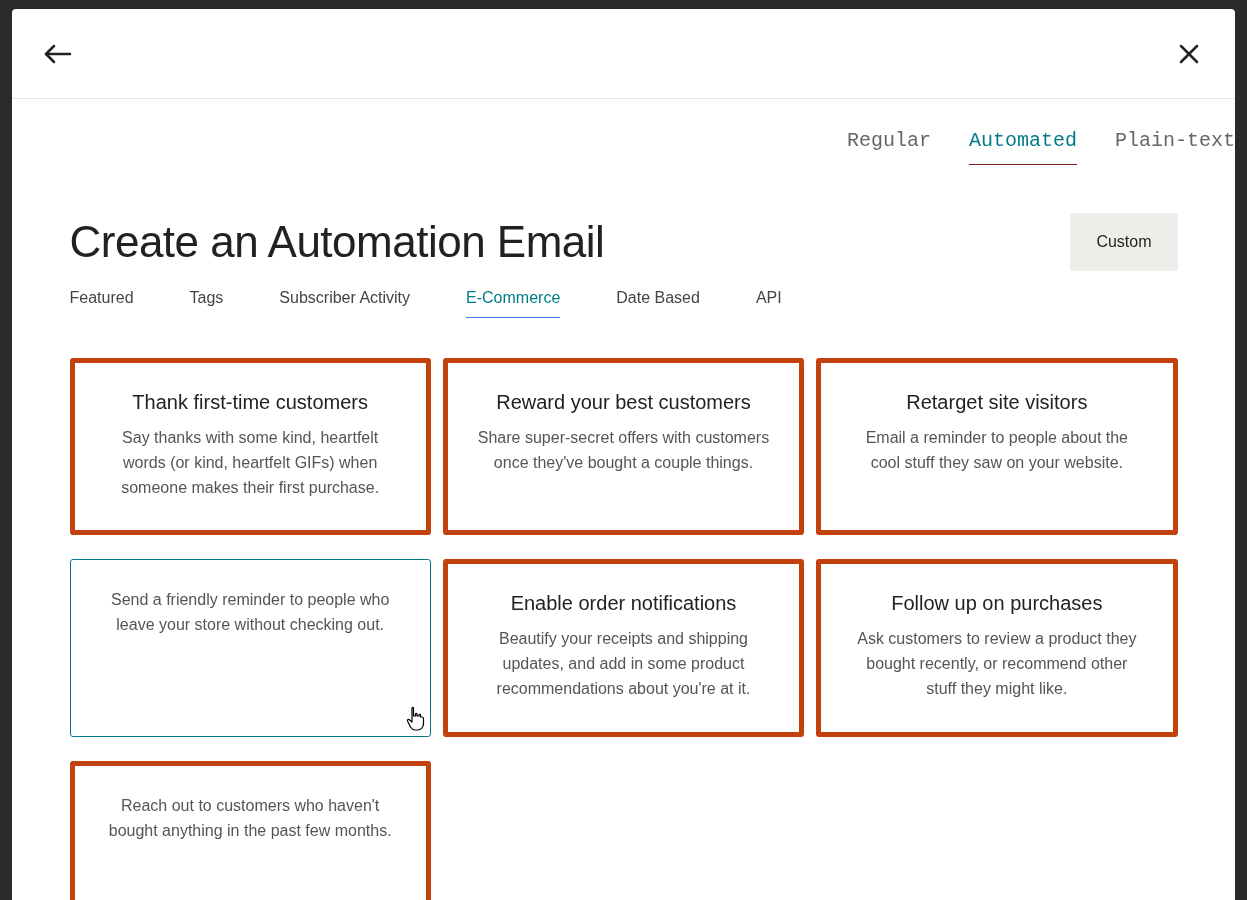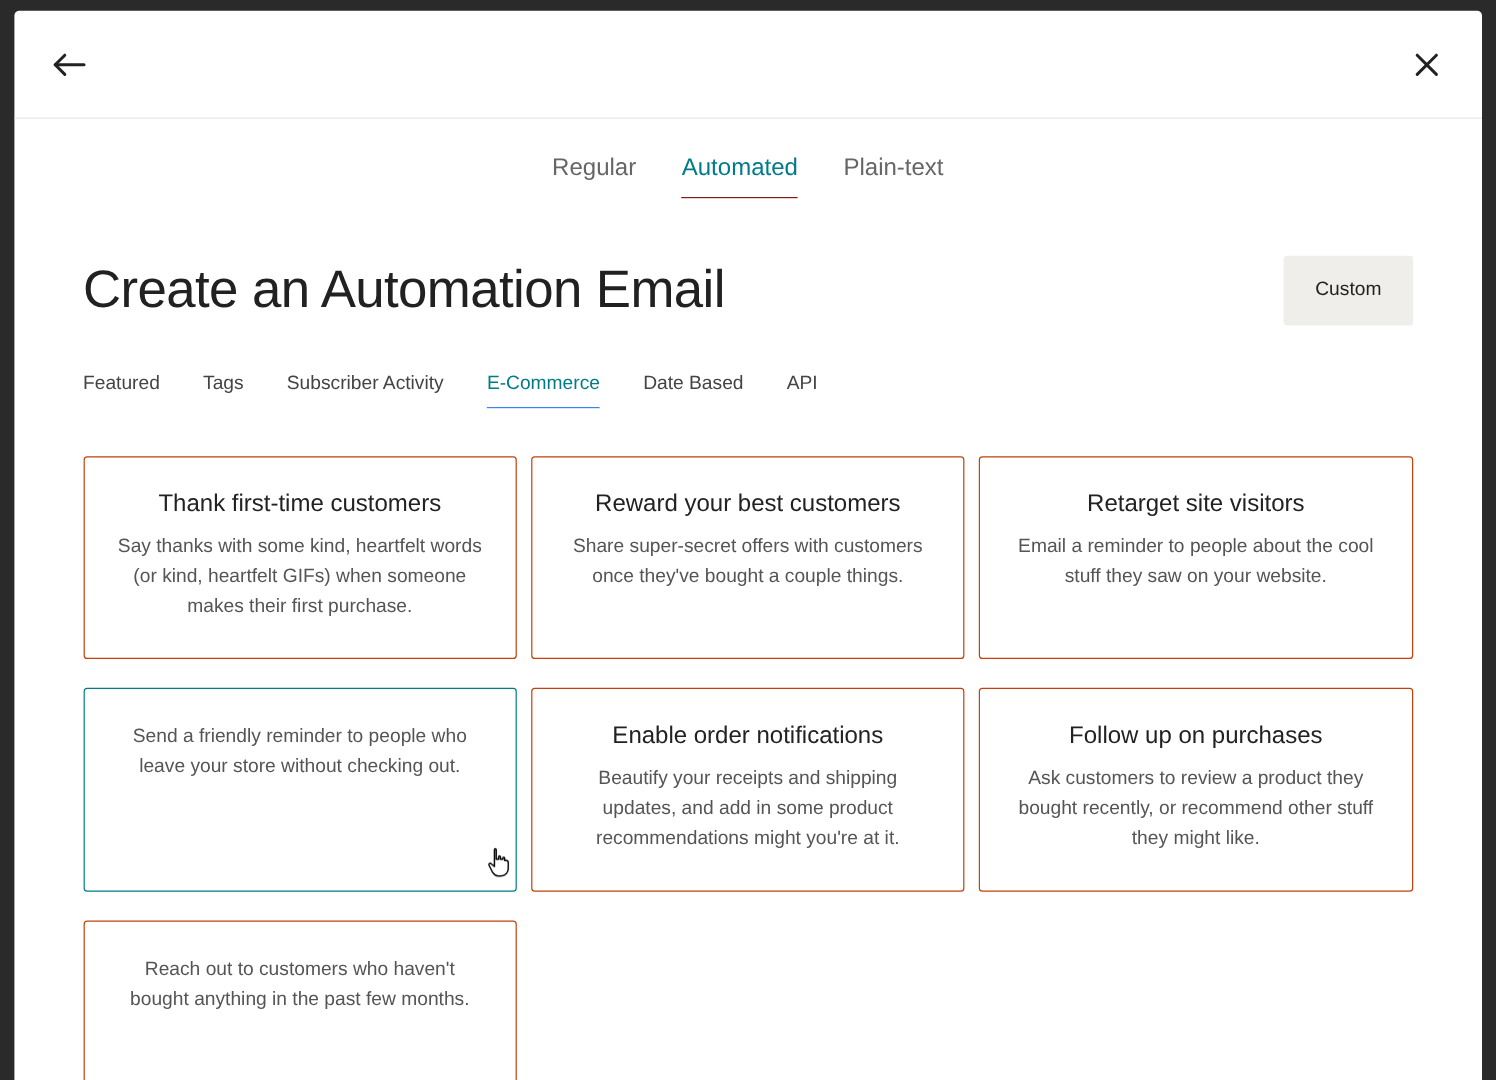--- a/index.html
+++ b/index.html
@@ -44,23 +44,24 @@
   .modal-body {
     flex: 1;
     overflow-y: scroll;
     padding: 0 0 40px 0;
   }
   .modal-body::-webkit-scrollbar { width: 16px; }
   .modal-body::-webkit-scrollbar-track { background: #f5f5f5; }
   .modal-body::-webkit-scrollbar-thumb { background: #c2c2c2; border-radius: 0; }
   .primary-tabs {
     display: flex;
-    justify-content: center;
+    justify-content: flex-end;
     gap: 38px;
     padding: 30px 0 0 0;
+    font-family: Liberation Mono, monospace;
   }
   .ptab {
     font-size: 20px;
     color: #666;
     padding-bottom: 12px;
     cursor: pointer;
     font-weight: 400;
   }
   .ptab.active {
     color: #007c89;
@@ -70,62 +71,62 @@
   .content {
     width: 1108px;
     margin: 0 auto;
     padding: 0 0 0 0;
   }
   .title-row {
     display: flex;
     justify-content: space-between;
     align-items: center;
     margin-top: 48px;
-    margin-bottom: 40px;
+    margin-bottom: 18px;
   }
   .page-title {
     font-size: 44px;
     font-weight: 500;
     color: #212121;
     letter-spacing: -0.5px;
   }
   .custom-btn {
     background: #efeeea;
     border: none;
     font-size: 16px;
     font-weight: 500;
     color: #222;
     padding: 20px 26px;
     border-radius: 3px;
     cursor: pointer;
   }
   .secondary-tabs {
     display: flex;
-    gap: 36px;
+    gap: 56px;
     border-bottom: none;
     margin-bottom: 40px;
   }
   .stab {
     font-size: 16px;
     color: #444;
     padding-bottom: 10px;
     cursor: pointer;
   }
   .stab.active {
     color: #007c89;
     font-weight: 500;
     border-bottom: 1px solid #3b82f6;
   }
   .cards {
     display: grid;
     grid-template-columns: repeat(3, 1fr);
     gap: 24px 12px;
   }
   .card {
-    border: 1px solid #c2410c;
+    border: 5px solid #c2410c;
     border-radius: 3px;
     padding: 28px 28px 30px 28px;
     text-align: center;
     cursor: pointer;
     min-height: 160px;
   }
   .card.highlight {
     border: 1px solid #007c89;
   }
   .card-title {
@@ -199,21 +200,21 @@
         </div>
         <div class="card">
           <div class="card-title">Retarget site visitors</div>
           <div class="card-desc">Email a reminder to people about the cool stuff they saw on your website.</div>
         </div>
         <div class="card highlight">
           <div class="card-desc">Send a friendly reminder to people who leave your store without checking out.</div>
         </div>
         <div class="card">
           <div class="card-title">Enable order notifications</div>
-          <div class="card-desc">Beautify your receipts and shipping updates, and add in some product recommendations might you're at it.</div>
+          <div class="card-desc">Beautify your receipts and shipping updates, and add in some product recommendations about you're at it.</div>
         </div>
         <div class="card">
           <div class="card-title">Follow up on purchases</div>
           <div class="card-desc">Ask customers to review a product they bought recently, or recommend other stuff they might like.</div>
         </div>
         <div class="card">
           <div class="card-desc">Reach out to customers who haven't bought anything in the past few months.</div>
         </div>
       </div>
     </div>

